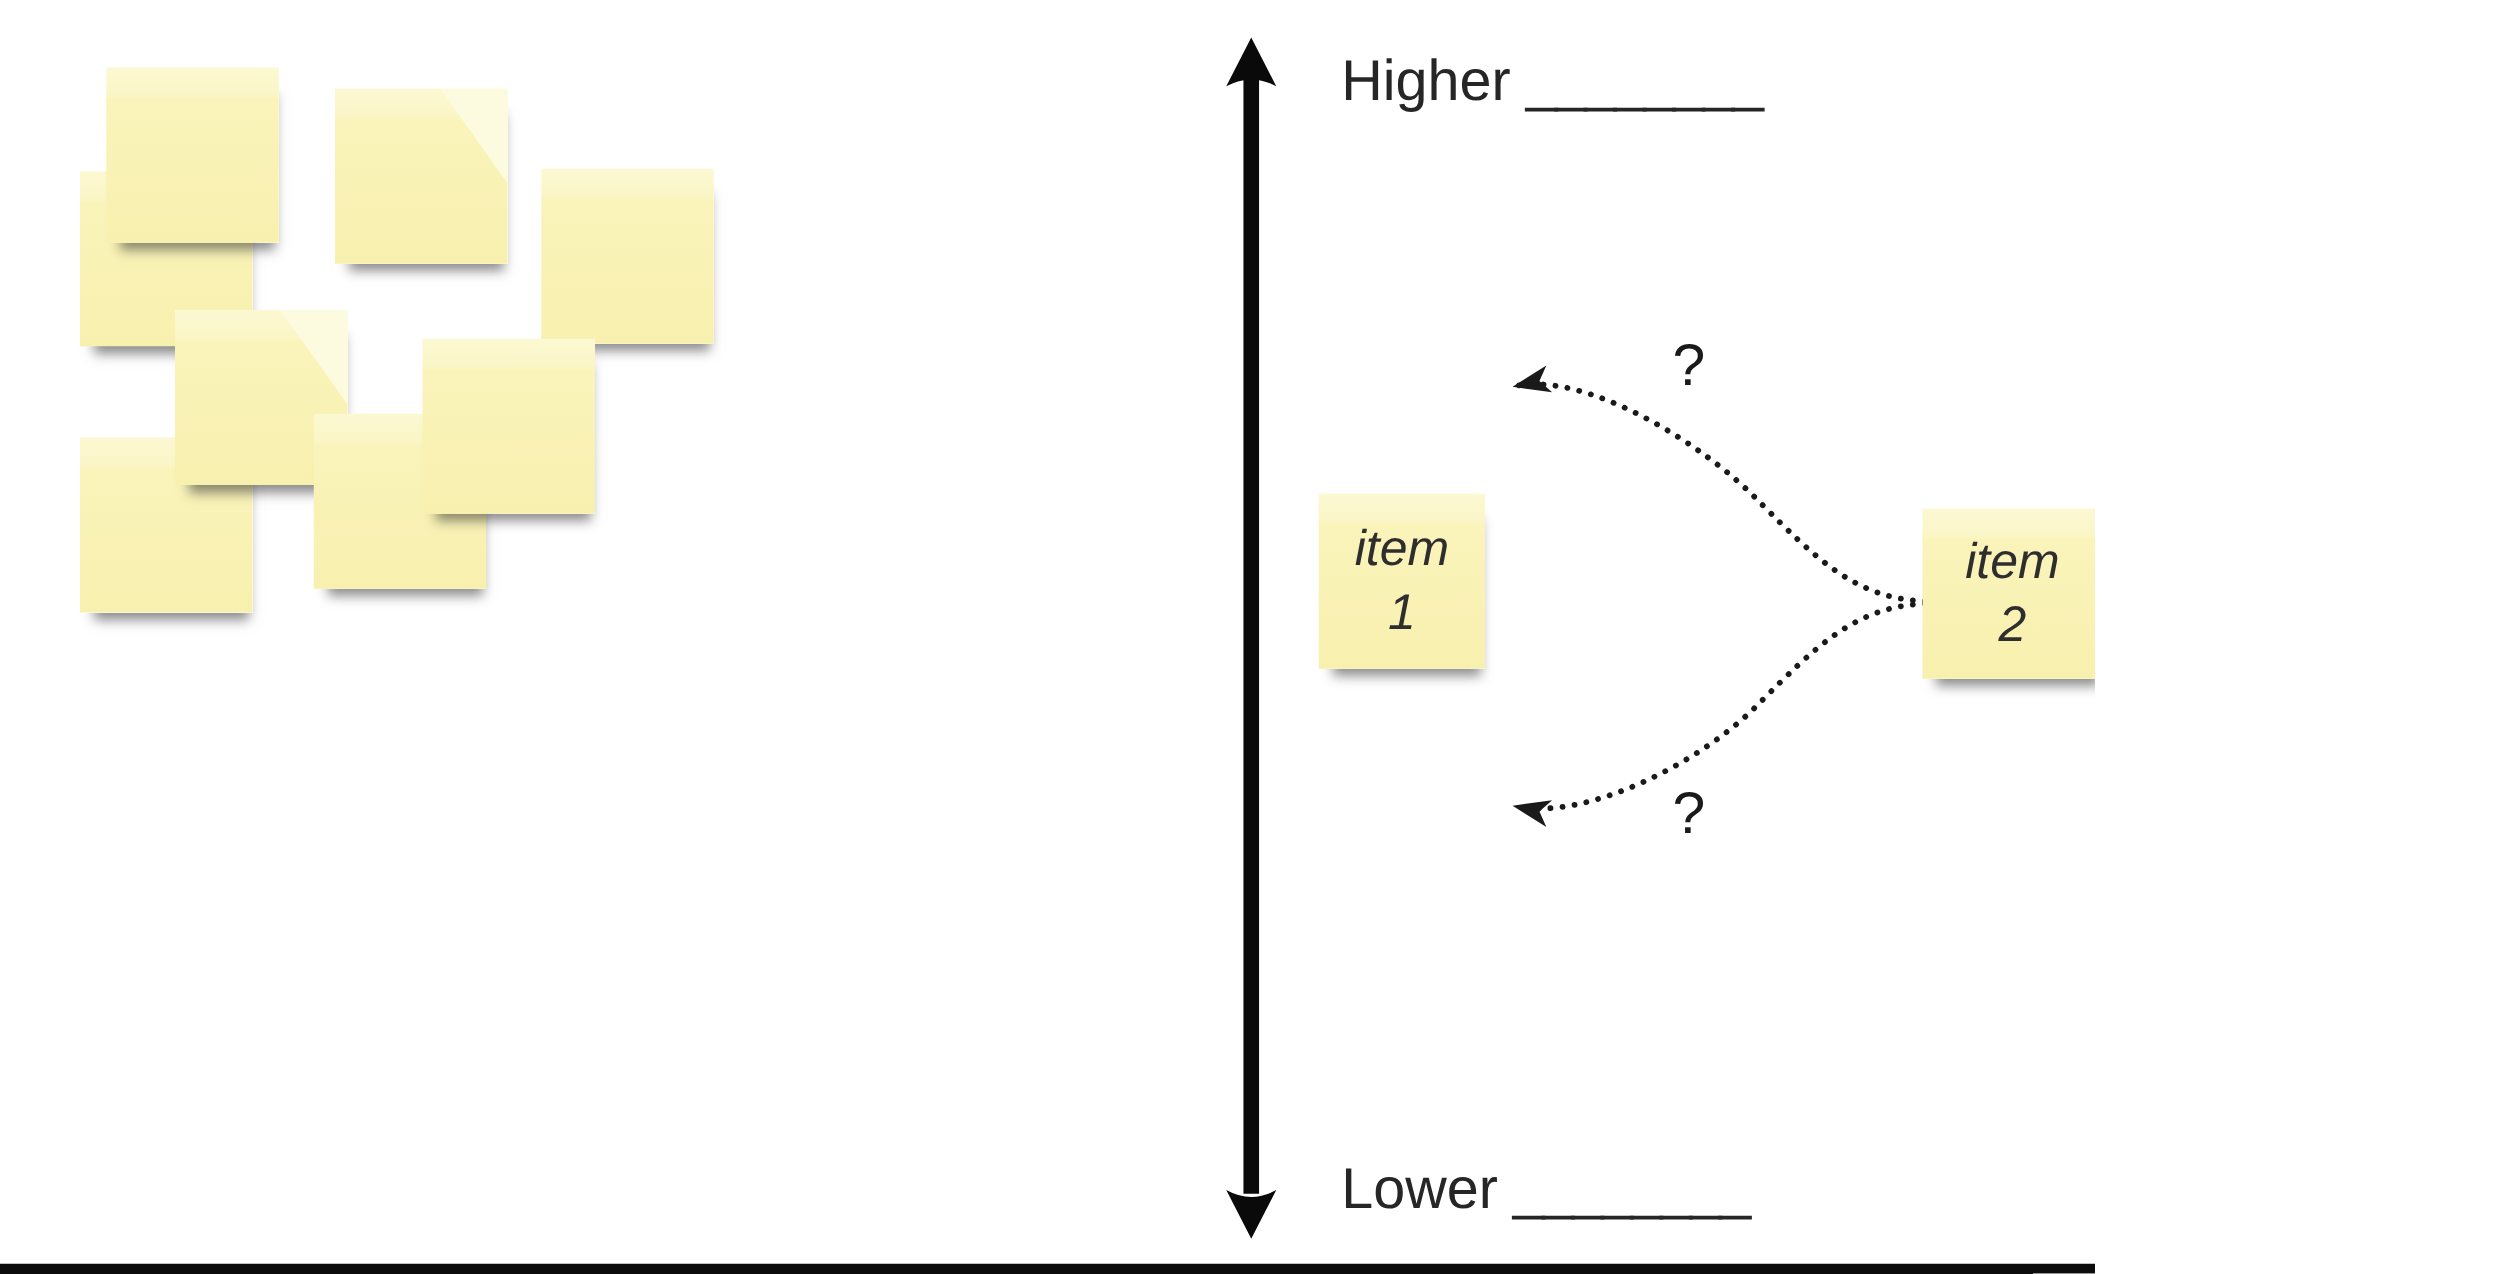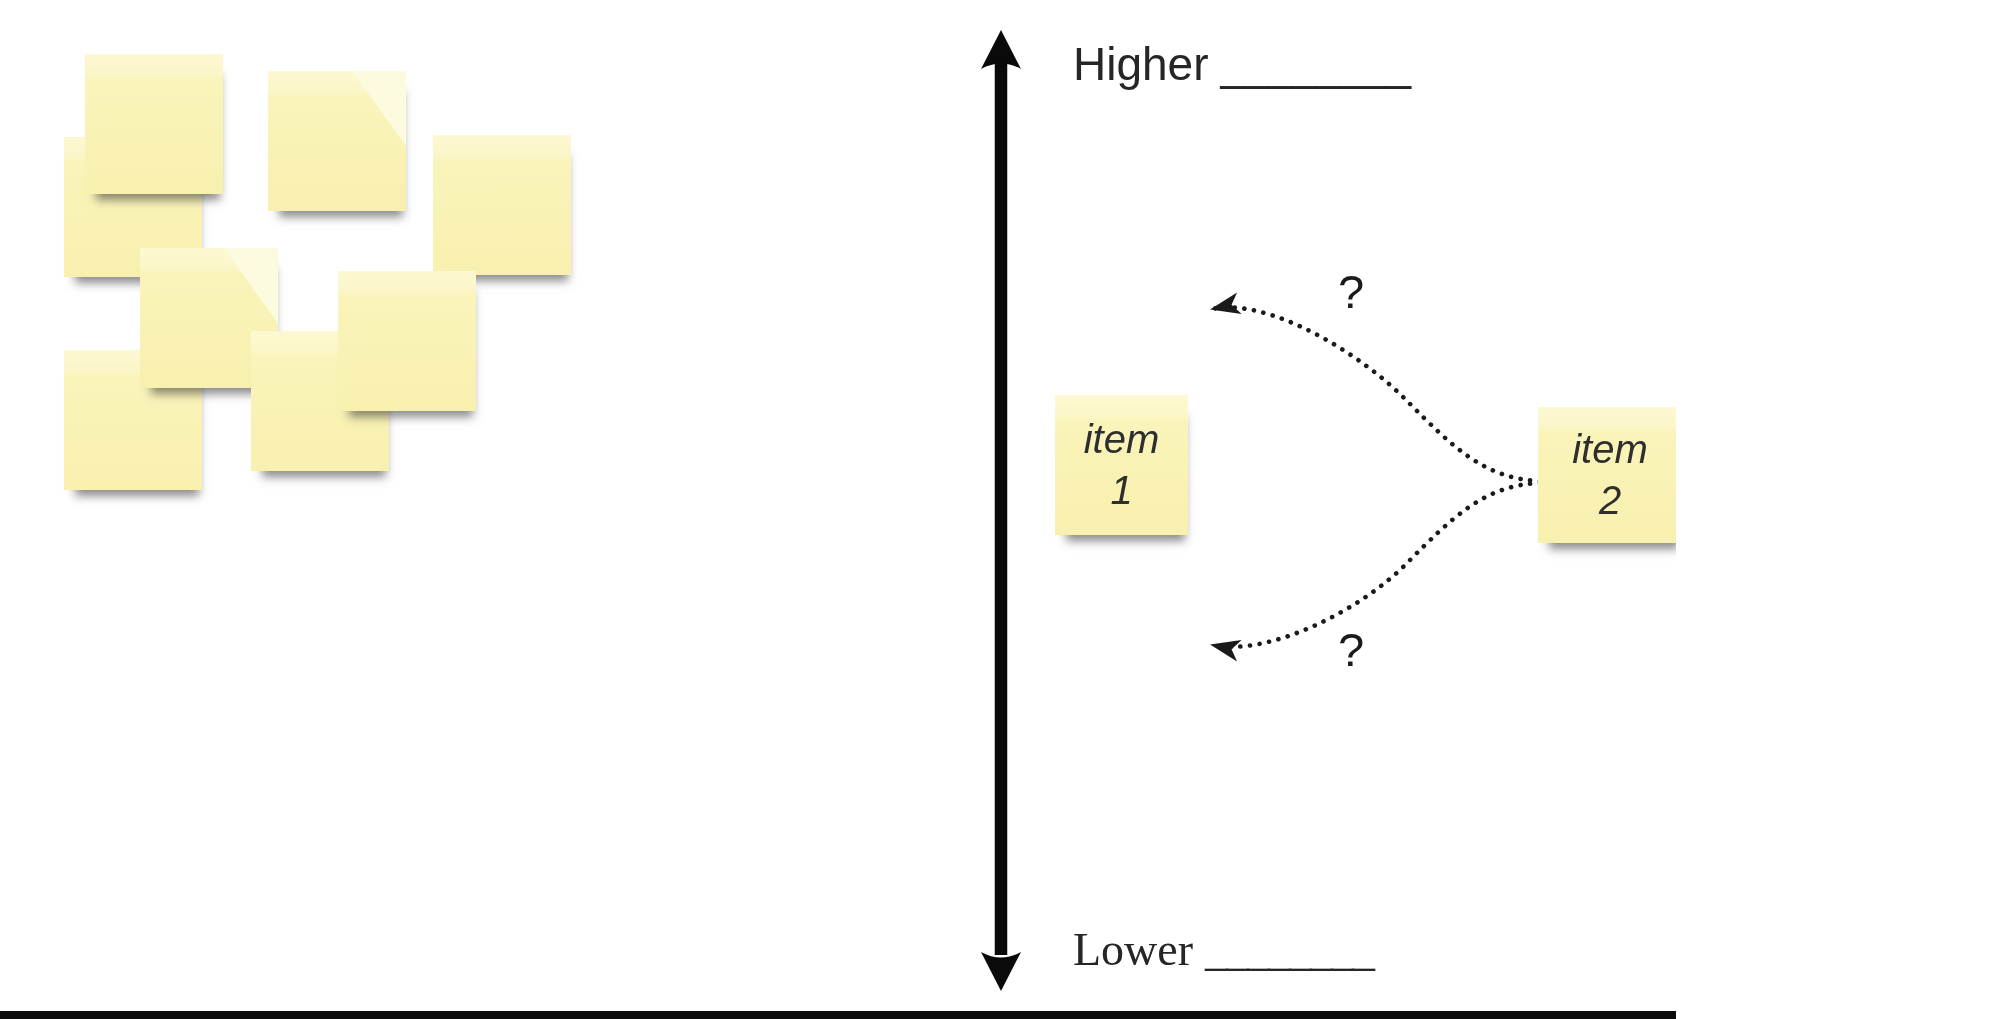--- a/index.html
+++ b/index.html
@@ -64,21 +64,21 @@
     <path d="M1001 30 L1021 69 Q1001 58 981 69 Z" fill="#0a0a0a"></path>
     <path d="M1001 991 L1021 952 Q1001 963 981 952 Z" fill="#0a0a0a"></path>
 
     <path class="dotted" d="M1540 481 C1484 479 1452 446 1408 402 C1362 354 1268 297 1212 309" marker-end="url(#arrw)" stroke="#1a1a1a"></path>
     <path class="dotted" d="M1540 483 C1484 485 1452 518 1408 562 C1362 610 1268 657 1212 645" marker-end="url(#arrw)" stroke="#1a1a1a"></path>
   </svg>
 
   <div class="axis-label" style="left:1073px;top:41px;">
     <span>Higher</span><span class="blank">________</span>
   </div>
-  <div class="axis-label" style="left:1073px;top:927px;font-family:Liberation Serif, serif;">
+  <div class="axis-label" style="left:1073px;top:927px;">
     <span>Lower</span><span class="blank">________</span>
   </div>
 
   <div class="note item-note" style="left:1055px;top:395px;width:133px;height:140px;">
     <span>item</span>
     <span>1</span>
   </div>
   <div class="note item-note" style="left:1538px;top:407px;width:144px;height:136px;">
     <span>item</span>
     <span>2</span>

